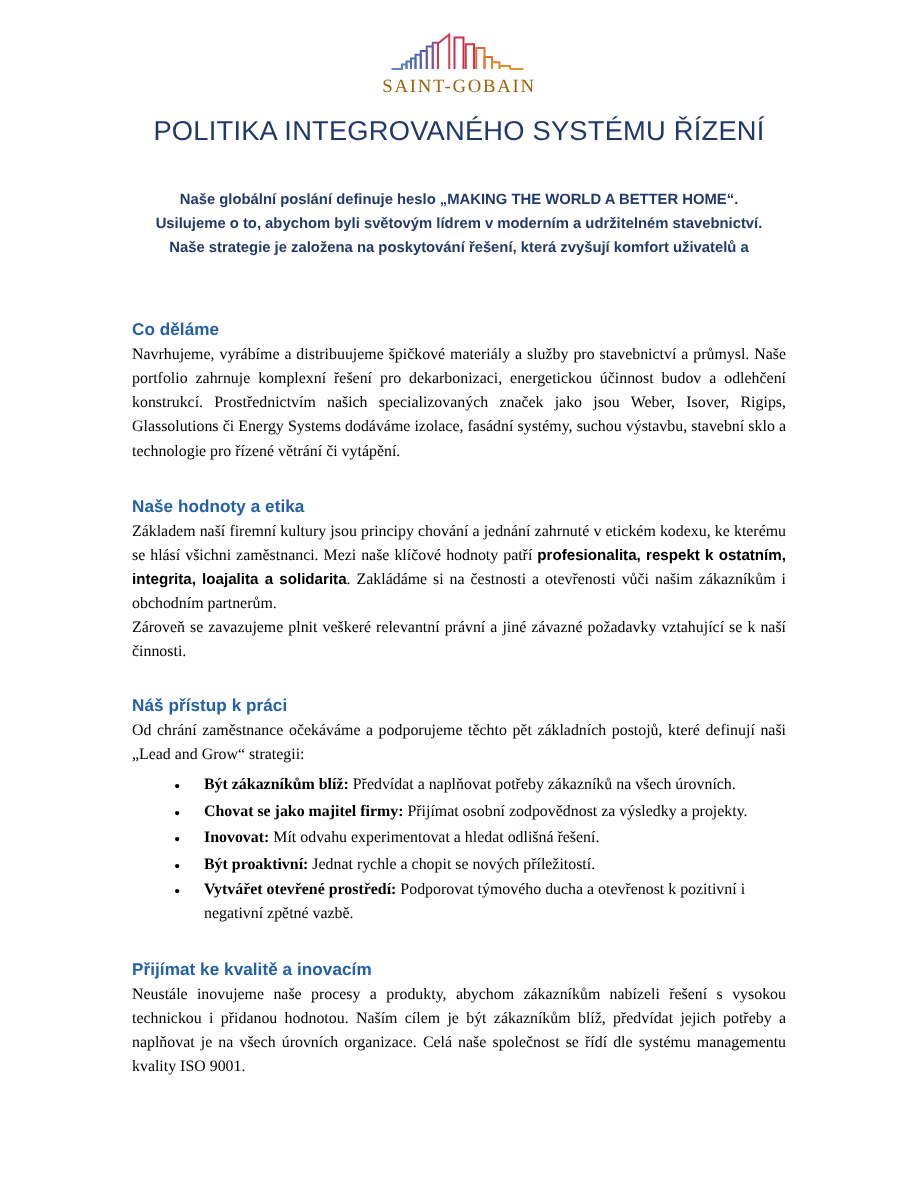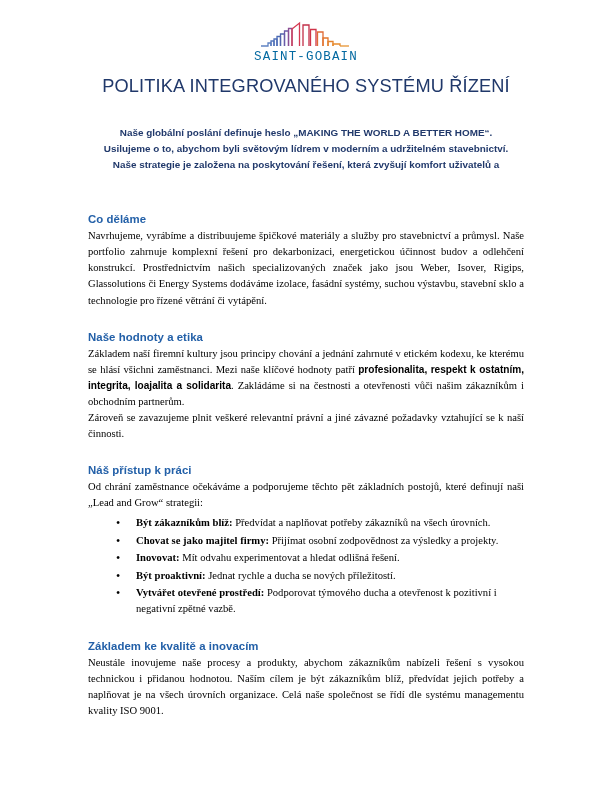--- a/index.html
+++ b/index.html
@@ -31,24 +31,24 @@
     flex-direction: column;
     align-items: center;
     padding-top: 21px;
   }
   .logo-mark {
     width: 92px;
     height: 27px;
     display: block;
   }
   .logo-word {
-    font-family: Liberation Mono, monospace;
+    font-family: Liberation Serif, serif;
     font-size: 12.5px;
     letter-spacing: 1.15px;
-    color: #0369a1;
+    color: #a16207;
     font-weight: 400;
     margin-top: 2px;
   }
 
   
   .doc-title {
     font-family: "Liberation Sans", sans-serif;
     font-size: 18.2px;
     font-weight: 400;
     color: #20386a;
@@ -192,26 +192,26 @@
 
     <div class="section">
       <h2 class="sec-head">Náš přístup k práci</h2>
       <p class="body">
         <span>Od chrání zaměstnance očekáváme a podporujeme těchto pět základních postojů, které definují naši „Lead and Grow“ strategii:</span>
       </p>
       <ul class="bullets">
         <li><span class="dot">•</span><span class="b-serif">Být zákazníkům blíž:</span><span> Předvídat a naplňovat potřeby zákazníků na všech úrovních.</span></li>
         <li><span class="dot">•</span><span class="b-serif">Chovat se jako majitel firmy:</span><span> Přijímat osobní zodpovědnost za výsledky a projekty.</span></li>
         <li><span class="dot">•</span><span class="b-serif">Inovovat:</span><span> Mít odvahu experimentovat a hledat odlišná řešení.</span></li>
-        <li><span class="dot">•</span><span class="b-serif">Být proaktivní:</span><span> Jednat rychle a ducha se nových příležitostí.</span></li>
+        <li><span class="dot">•</span><span class="b-serif">Být proaktivní:</span><span> Jednat rychle a chopit se nových příležitostí.</span></li>
         <li><span class="dot">•</span><span class="b-serif">Vytvářet otevřené prostředí:</span><span> Podporovat týmového ducha a otevřenost k pozitivní i negativní zpětné vazbě.</span></li>
       </ul>
     </div>
 
     <div class="section">
-      <h2 class="sec-head">Základem ke kvalitě a inovacím</h2>
+      <h2 class="sec-head">Přijímat ke kvalitě a inovacím</h2>
       <p class="body">
         <span>Neustále inovujeme naše procesy a produkty, abychom zákazníkům nabízeli řešení s vysokou technickou i přidanou hodnotou. Naším cílem je být zákazníkům blíž, předvídat jejich potřeby a naplňovat je na všech úrovních organizace. Celá naše společnost se řídí dle systému managementu kvality ISO 9001.</span>
       </p>
     </div>
 
   </div>
 </div>
 
 </body></html>

